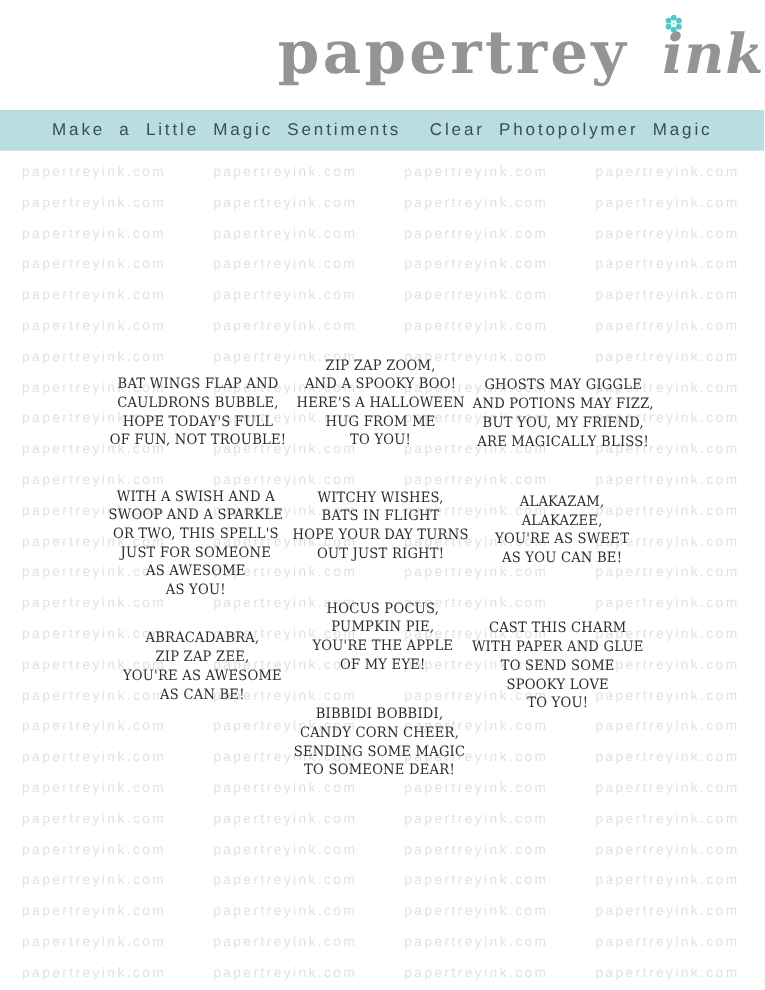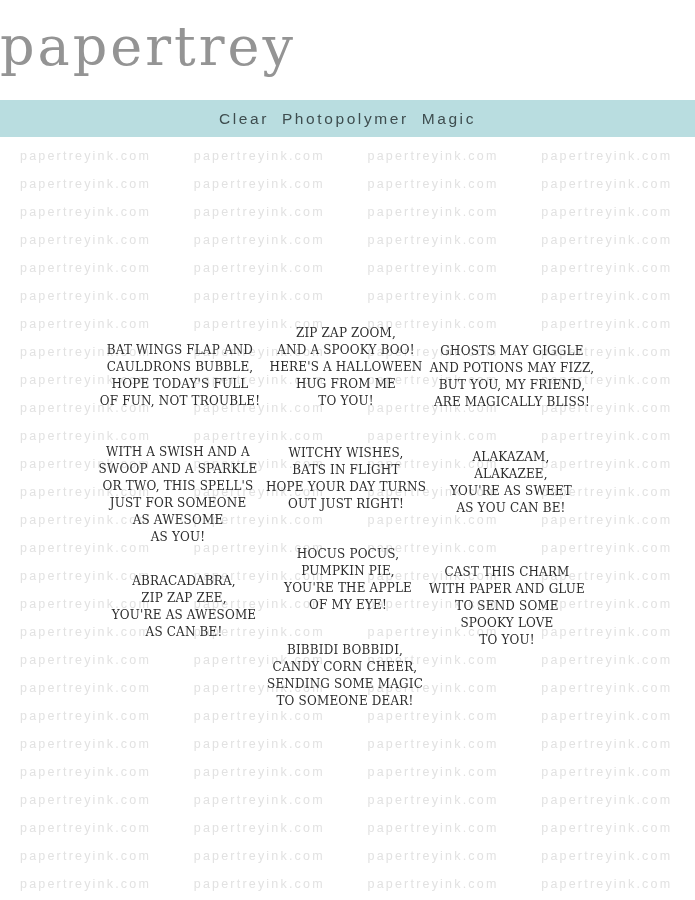--- a/index.html
+++ b/index.html
@@ -16,21 +16,21 @@
   .page{
     position:relative;
     width:695px;height:900px;
     background:var(--page-bg);
     overflow:hidden;
     font-family:"Liberation Sans",sans-serif;
   }
   
   .brand-header{
     position:absolute;top:12px;left:0;width:100%;
-    display:flex;justify-content:space-between;align-items:baseline;gap:20px;
+    display:flex;justify-content:flex-end;align-items:baseline;gap:30px;font-weight:bold;
   }
   .brand-wordmark{
     font-family:"DejaVu Serif",serif;
     font-size:54px;line-height:70px;
     letter-spacing:3px;
     color:var(--logo-gray);
   }
   .brand-script-wrap{position:relative;display:inline-block;}
   .brand-script{
     font-family:"DejaVu Serif",serif;
@@ -92,24 +92,26 @@
           <circle cx="10" cy="3.6" r="3.1"></circle>
           <circle cx="15.5" cy="6.8" r="3.1"></circle>
           <circle cx="15.5" cy="13.2" r="3.1"></circle>
           <circle cx="10" cy="16.4" r="3.1"></circle>
           <circle cx="4.5" cy="13.2" r="3.1"></circle>
           <circle cx="4.5" cy="6.8" r="3.1"></circle>
         </g>
         <circle cx="10" cy="10" r="2.6" fill="#ffffff"></circle>
         <circle cx="10" cy="10" r="1.0" fill="#4fc8ce"></circle>
       </svg>
+      <span class="brand-script">ink</span>
     </span>
   </header>
 
   <div class="banner">
+    <span>Make a Little Magic Sentiments</span>
     <span>Clear Photopolymer Magic</span>
   </div>
 
   <div class="watermark-layer">
       <div class="wm-row">
         <span class="wm-cell">papertreyink.com</span>
         <span class="wm-cell">papertreyink.com</span>
         <span class="wm-cell">papertreyink.com</span>
         <span class="wm-cell">papertreyink.com</span>
       </div>

